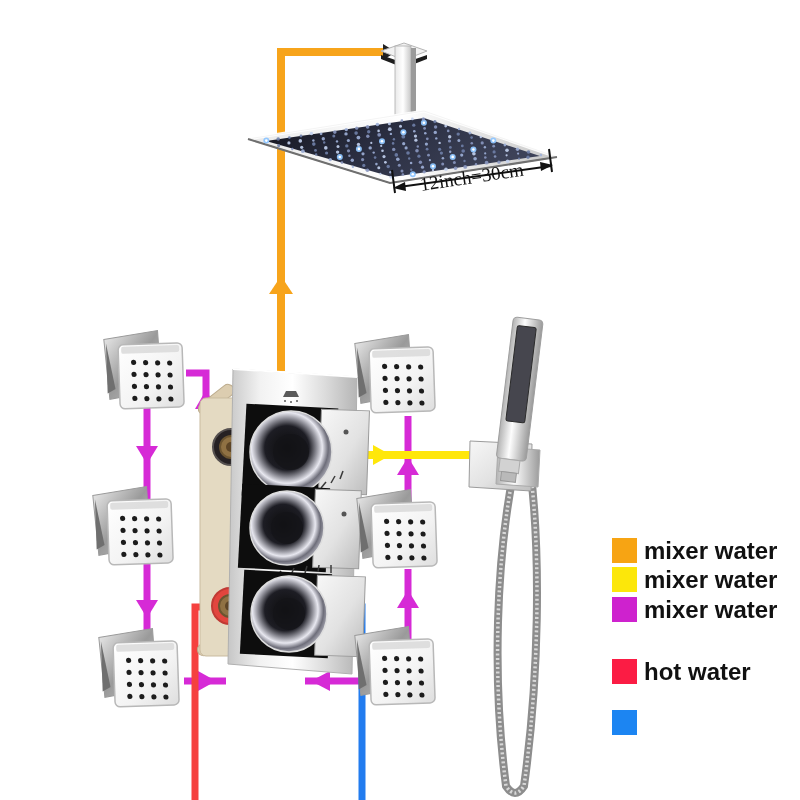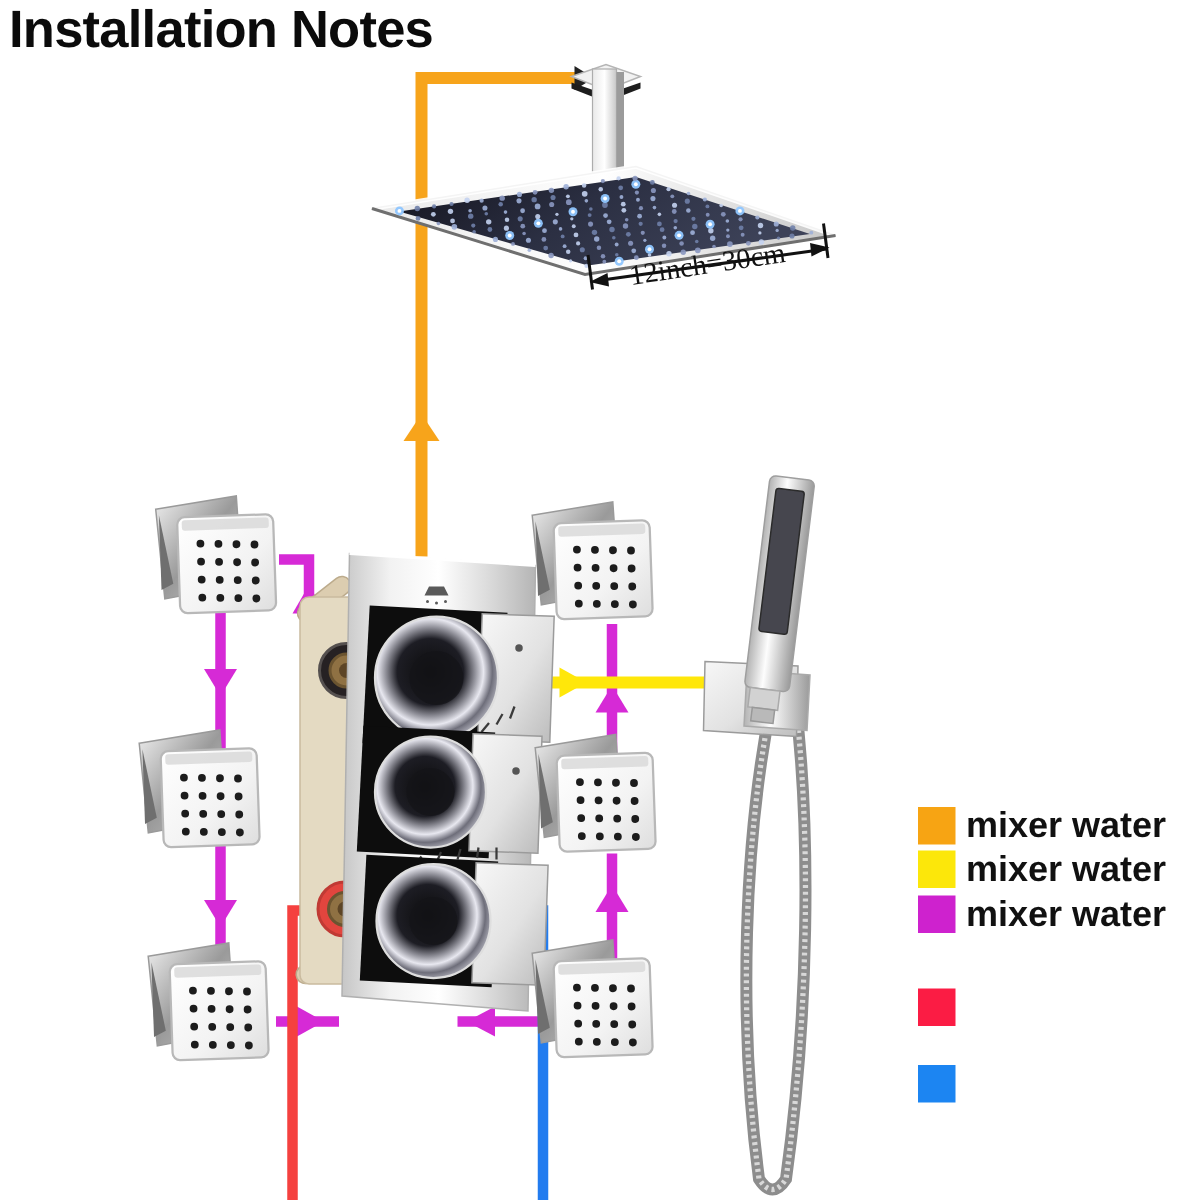--- a/index.html
+++ b/index.html
@@ -431,38 +431,38 @@
     <g stroke="#111" stroke-width="2">
       <line x1="392" y1="170" x2="395" y2="193"></line>
       <line x1="549" y1="149" x2="552" y2="172"></line>
       <line x1="399" y1="187" x2="551" y2="166"></line>
       <polygon points="393,188 406,191 405,182" fill="#111" stroke="none"></polygon>
       <polygon points="553,165 540,162 541,171" fill="#111" stroke="none"></polygon>
     </g>
   </g>
 </svg>
 
-<div class="title">Installation Notes</div>
 
 <div class="dim-label">12inch=30cm</div>
 
 <div class="legend">
   <div class="legend-row" style="top:538px">
     <span class="sq" style="background-color: rgb(247, 164, 19);"></span>
     <span class="lbl">mixer water</span>
   </div>
   <div class="legend-row" style="top:567px">
     <span class="sq" style="background-color: rgb(252, 231, 10);"></span>
     <span class="lbl">mixer water</span>
   </div>
   <div class="legend-row" style="top:597px">
     <span class="sq" style="background-color: rgb(206, 34, 206);"></span>
     <span class="lbl">mixer water</span>
   </div>
   <div class="legend-row" style="top:659px">
     <span class="sq" style="background-color: rgb(251, 28, 68);"></span>
+    <span class="lbl">hot water</span>
   </div>
   <div class="legend-row" style="top:710px">
     <span class="sq" style="background-color: rgb(28, 133, 242);"></span>
   </div>
 </div>
 
 </div>
 
 </body></html>

